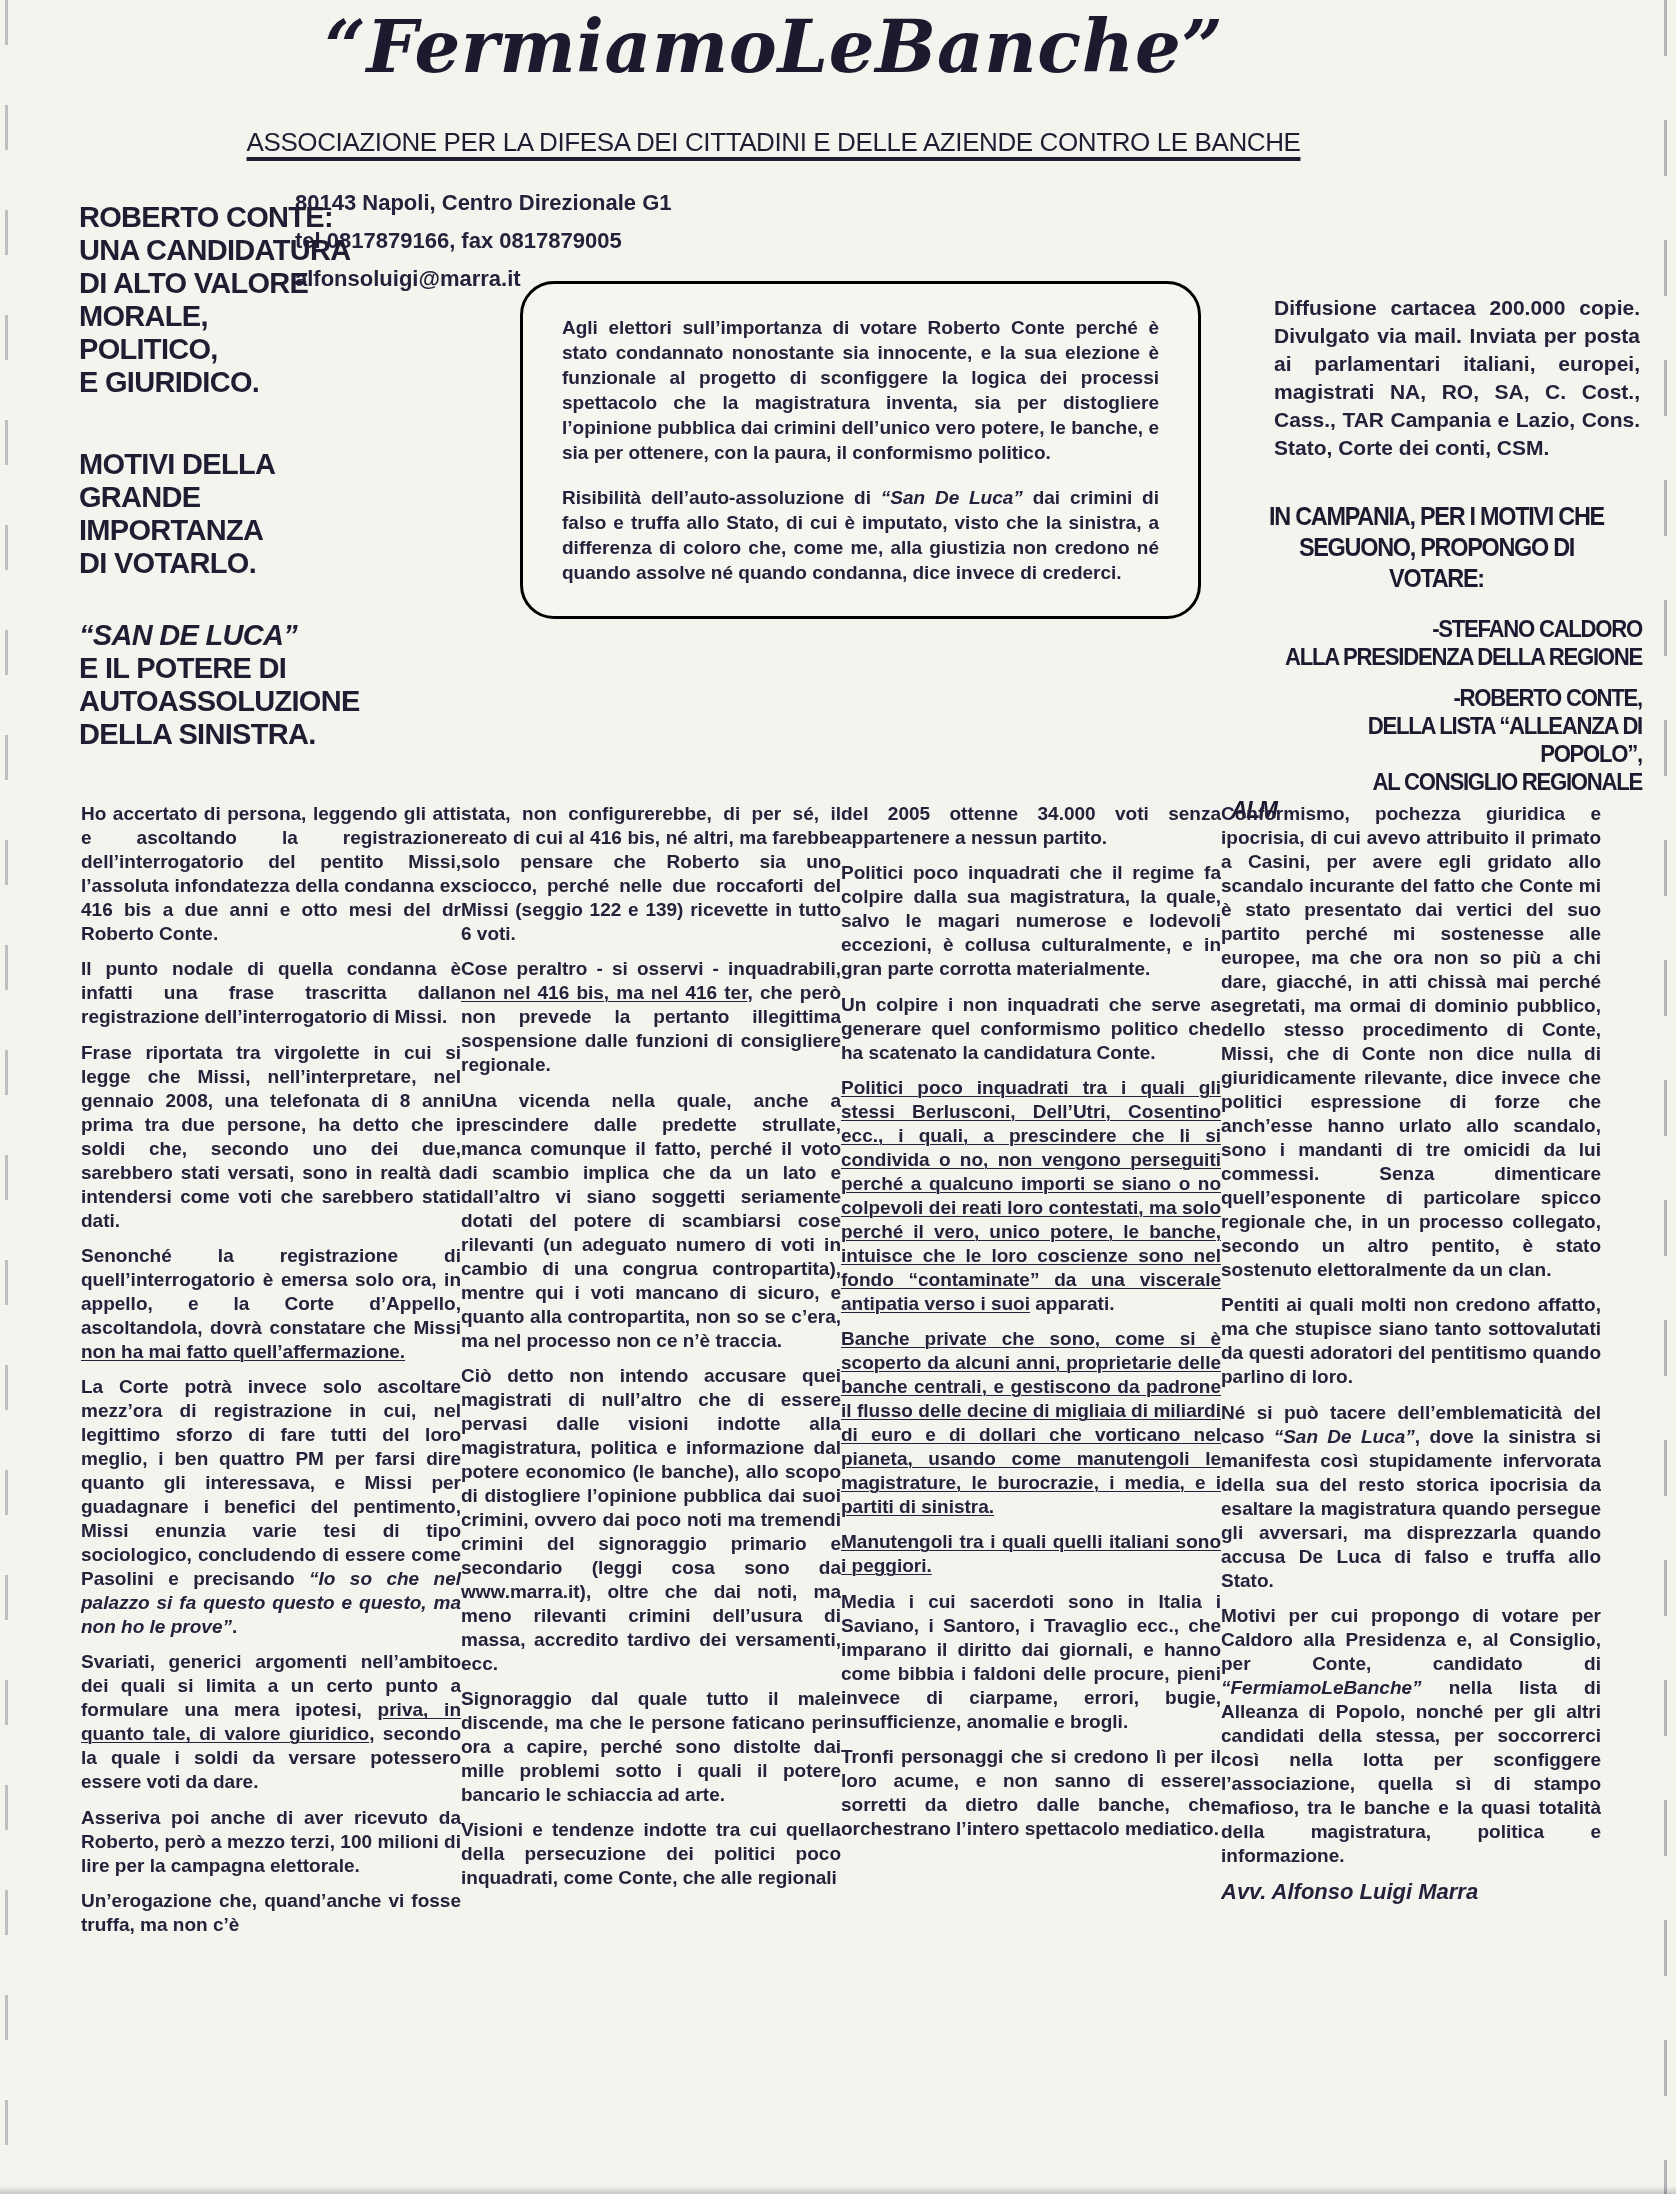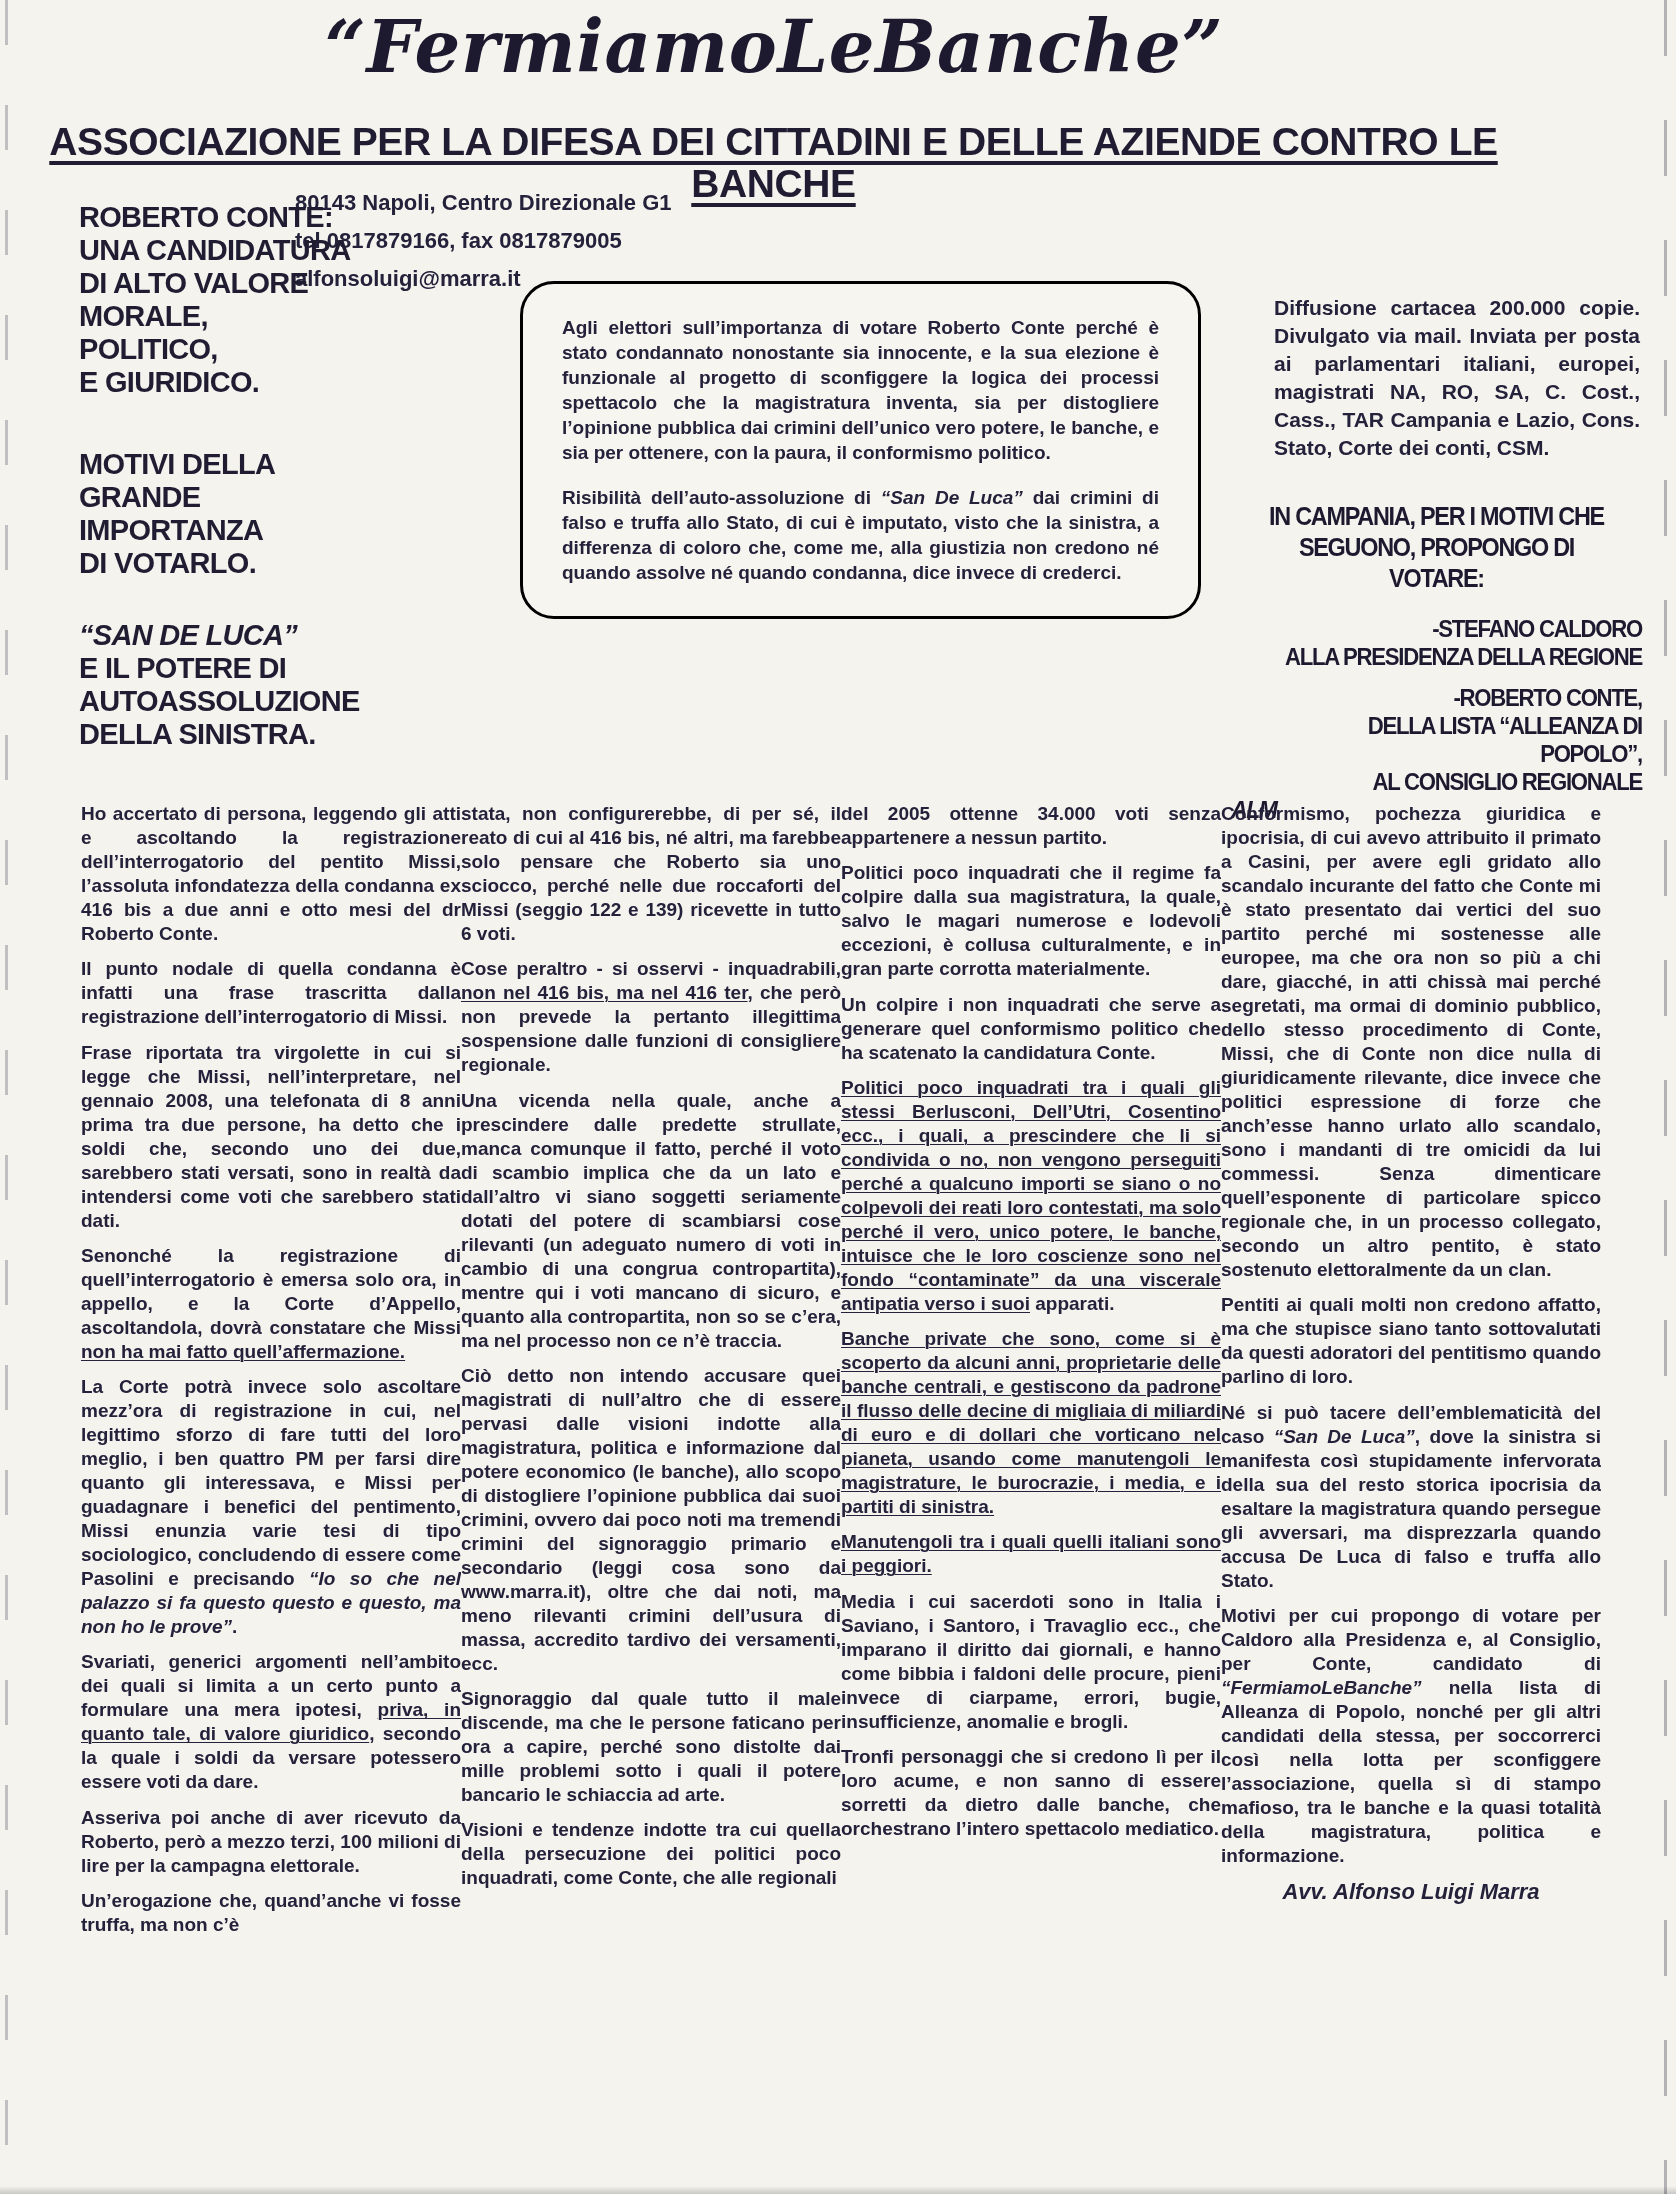--- a/index.html
+++ b/index.html
@@ -21,21 +21,21 @@
     background:linear-gradient(rgba(0,0,0,0), rgba(0,0,0,.18)); }
 
   .title {
     position:absolute; top:-9.8px; left:141px; width:1266px; margin:0;
     font-family:"DejaVu Serif", serif; font-style:italic; font-weight:bold;
     font-size:72px; line-height:113px; text-align:center; letter-spacing:0.7px;
     color:#1d1a30;
   }
   .subtitle {
     position:absolute; top:121px; left:42px; width:1463px; margin:0;
-    font-size:39px; line-height:42px; font-weight:bold; text-align:center;
+    font-size:26px; line-height:42px; font-weight:normal; text-align:center;
     letter-spacing:-0.4px;
     text-decoration:underline; text-decoration-thickness:3.5px; text-underline-offset:6.3px;
     color:#201d33;
   }
   .address {
     position:absolute; top:184px; left:295px; width:900px;
     text-align:left; font-weight:bold; font-size:22px; line-height:38px;
   }
   .docmeta {
     position:absolute; top:176px; left:1273px; width:324px;
@@ -75,21 +75,21 @@
   .statement-box p { margin:0 0 19.7px; font-weight:bold; font-size:19px;
     line-height:25px; text-align:justify; }
   .statement-box p:last-child { margin-bottom:0; }
 
   .cols { position:absolute; top:802px; left:81px; width:1566px; height:1389px;
     display:flex; gap:0; }
   .col { width:380px; overflow:hidden; }
   .col p { margin:0 0 11.3px; font-weight:bold; font-size:19px; line-height:24px;
     text-align:justify; hyphens:auto; -webkit-hyphens:auto; }
   .u { text-decoration:underline; text-decoration-thickness:1.4px; text-underline-offset:2.1px; }
-  .sig { margin-top:4px; text-align:center; font-weight:bold; font-style:italic;
+  .sig { margin-top:4px; text-align:left; font-weight:bold; font-style:italic;
     font-size:22px; }
 </style>
 </head>
 <body>
 
 <div class="page">
 
   <div class="edge left"></div>
   <div class="edge right"></div>
   <div class="bottom-shade"></div>

